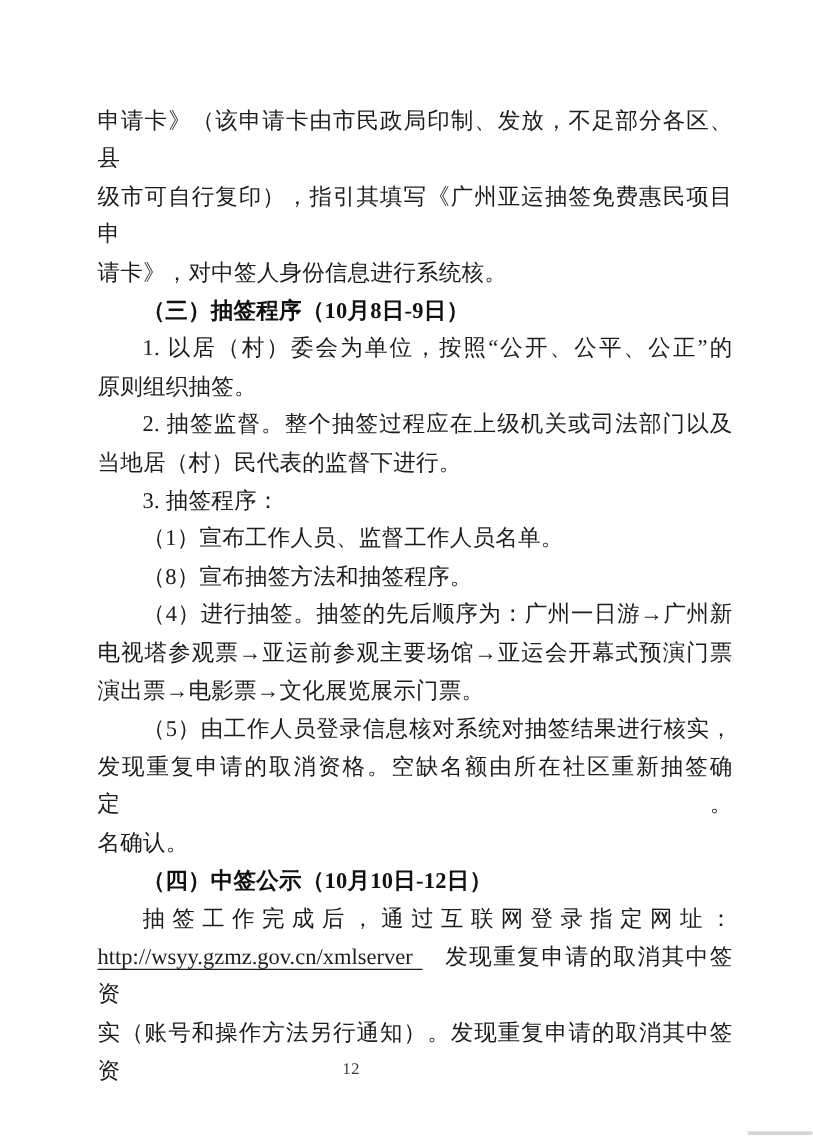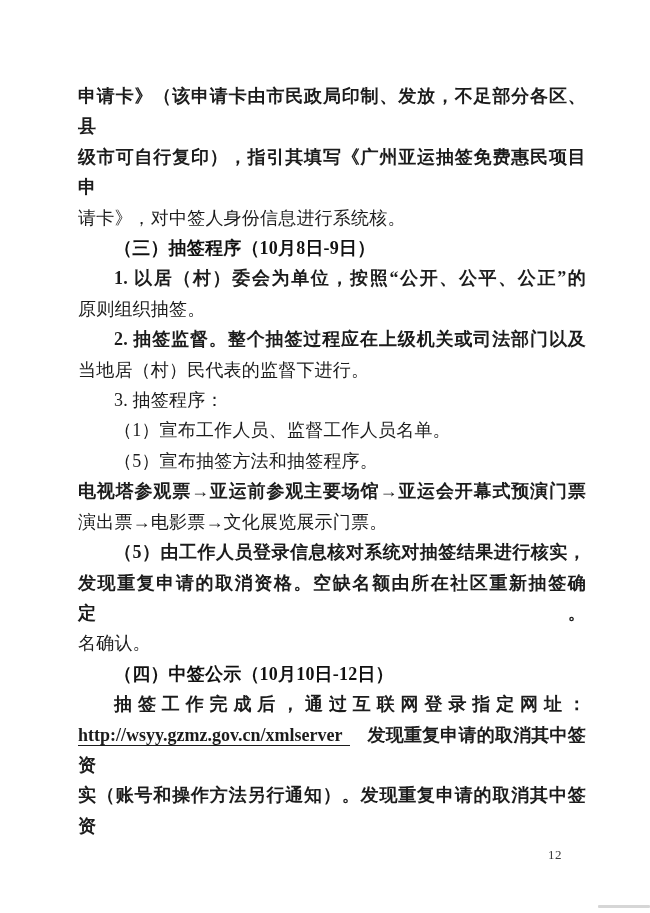--- a/index.html
+++ b/index.html
@@ -28,35 +28,34 @@
     font-size: 18px;
     color: #1c1c1c;
     text-align: justify;
     text-justify: inter-character;
     white-space: nowrap;
     letter-spacing: 0.2px;
   }
   .line.j {
     white-space: normal;
     text-align-last: justify;
-    font-weight: bold;
   }
   .line.ind { text-indent: 36px; }
   .line.bold { font-weight: 700; color: #111; }
   .url-span {
     border-bottom: 1.5px solid #1c1c1c;
     padding-right: 8px;
     margin-right: 17px;
     letter-spacing: 0;
   }
   .page-number {
     position: absolute;
     left: 0; top: 847px;
     width: 562px;
-    text-align: right;
+    text-align: center;
     font-size: 13px;
     color: #3a3a3a;
     letter-spacing: 0.5px;
   }
   .scan-artifact {
     position: absolute;
     left: 598px; top: 905px;
     width: 52px; height: 3px;
     background: #d6d6d6;
     border-radius: 1px;
@@ -70,21 +69,22 @@
     <div class="line j">申请卡》（该申请卡由市民政局印制、发放，不足部分各区、县</div>
     <div class="line j">级市可自行复印），指引其填写《广州亚运抽签免费惠民项目申</div>
     <div class="line">请卡》，对中签人身份信息进行系统核。</div>
     <div class="line ind bold">（三）抽签程序（10月8日-9日）</div>
     <div class="line ind j">1. 以居（村）委会为单位，按照“公开、公平、公正”的</div>
     <div class="line">原则组织抽签。</div>
     <div class="line ind j">2. 抽签监督。整个抽签过程应在上级机关或司法部门以及</div>
     <div class="line">当地居（村）民代表的监督下进行。</div>
     <div class="line ind">3. 抽签程序：</div>
     <div class="line ind">（1）宣布工作人员、监督工作人员名单。</div>
-    <div class="line ind">（5）宣布抽签方法和抽签程序。</div>
+    <div class="line ind">（8）宣布抽签方法和抽签程序。</div>
+    <div class="line ind j">（4）进行抽签。抽签的先后顺序为：广州一日游→广州新</div>
     <div class="line j">电视塔参观票→亚运前参观主要场馆→亚运会开幕式预演门票</div>
     <div class="line">演出票→电影票→文化展览展示门票。</div>
     <div class="line ind j">（5）由工作人员登录信息核对系统对抽签结果进行核实，</div>
     <div class="line j">发现重复申请的取消资格。空缺名额由所在社区重新抽签确定。</div>
     <div class="line">名确认。</div>
     <div class="line ind bold">（四）中签公示（10月10日-12日）</div>
     <div class="line ind j">抽签工作完成后，通过互联网登录指定网址：</div>
     <div class="line j">
       <span class="url-span">http://wsyy.gzmz.gov.cn/xmlserver</span><span>发现重复申请的取消其中签资</span>
     </div>

